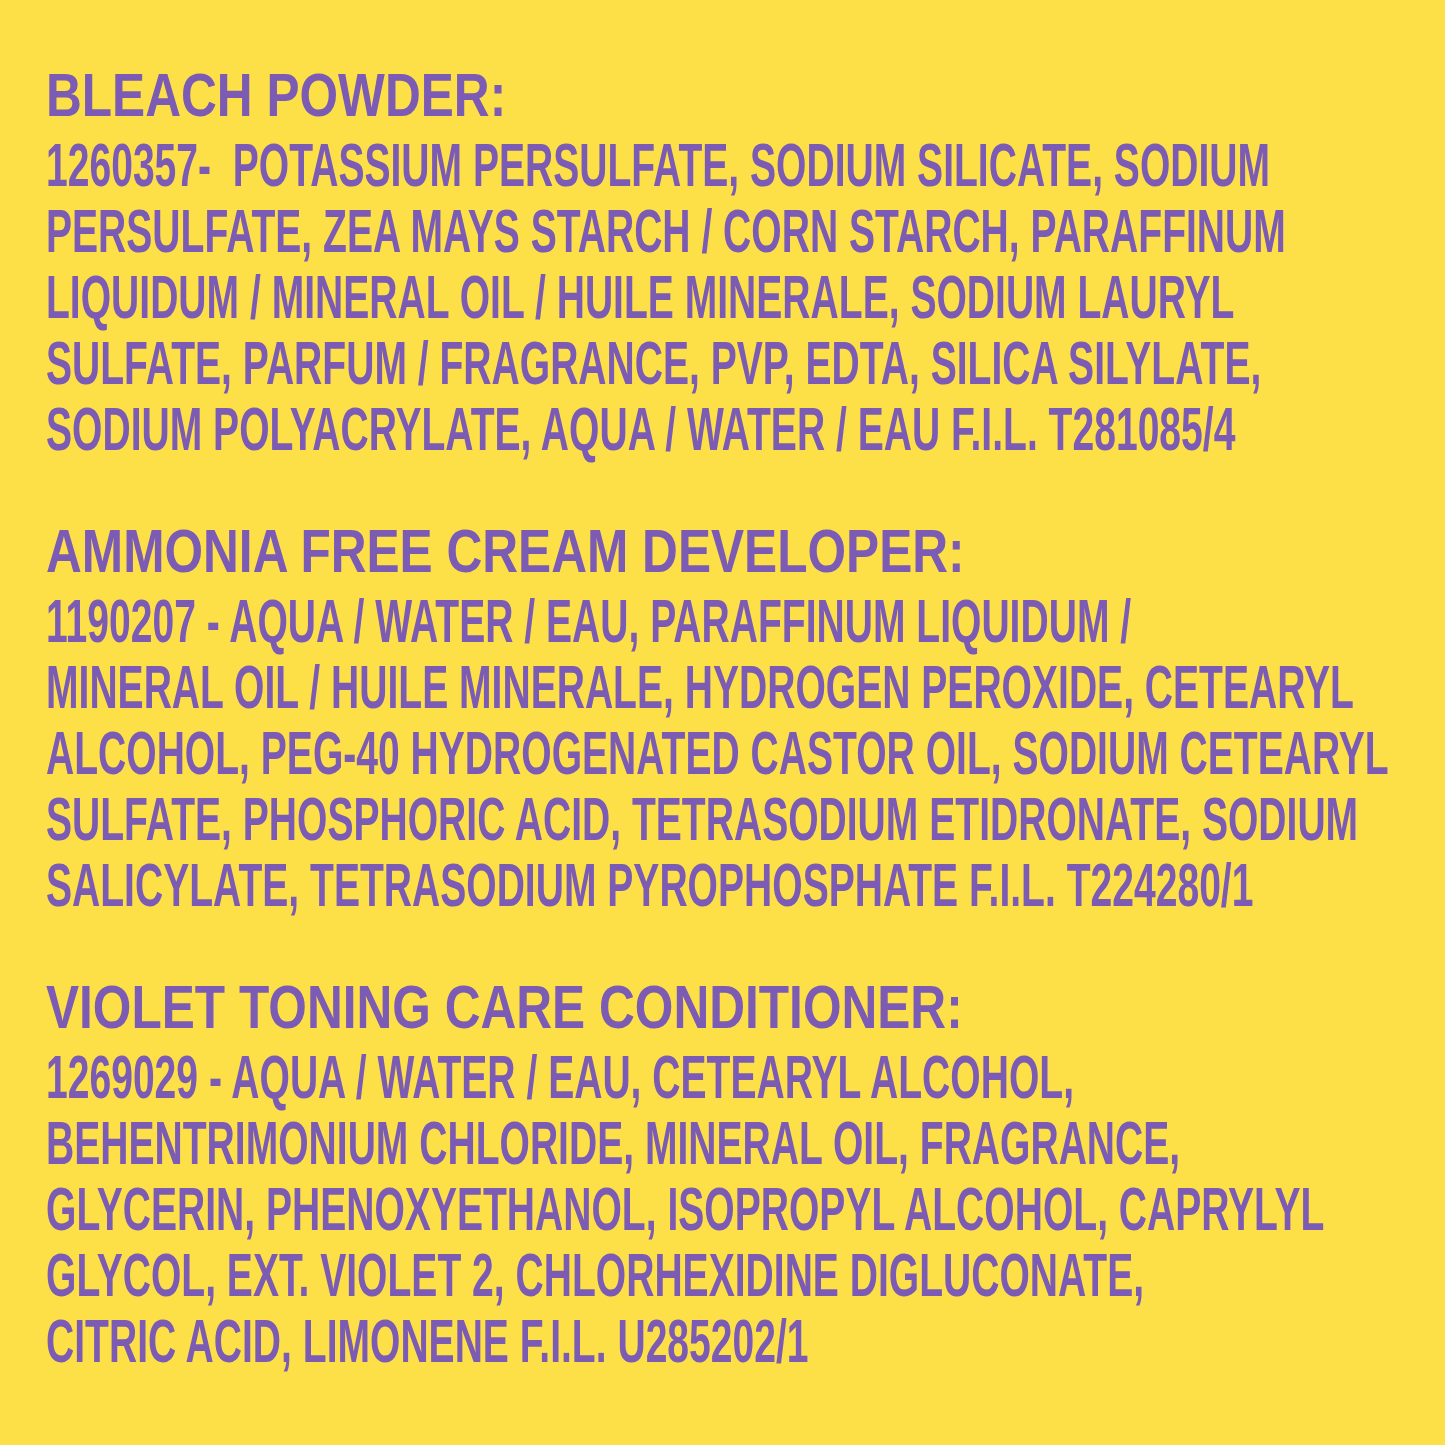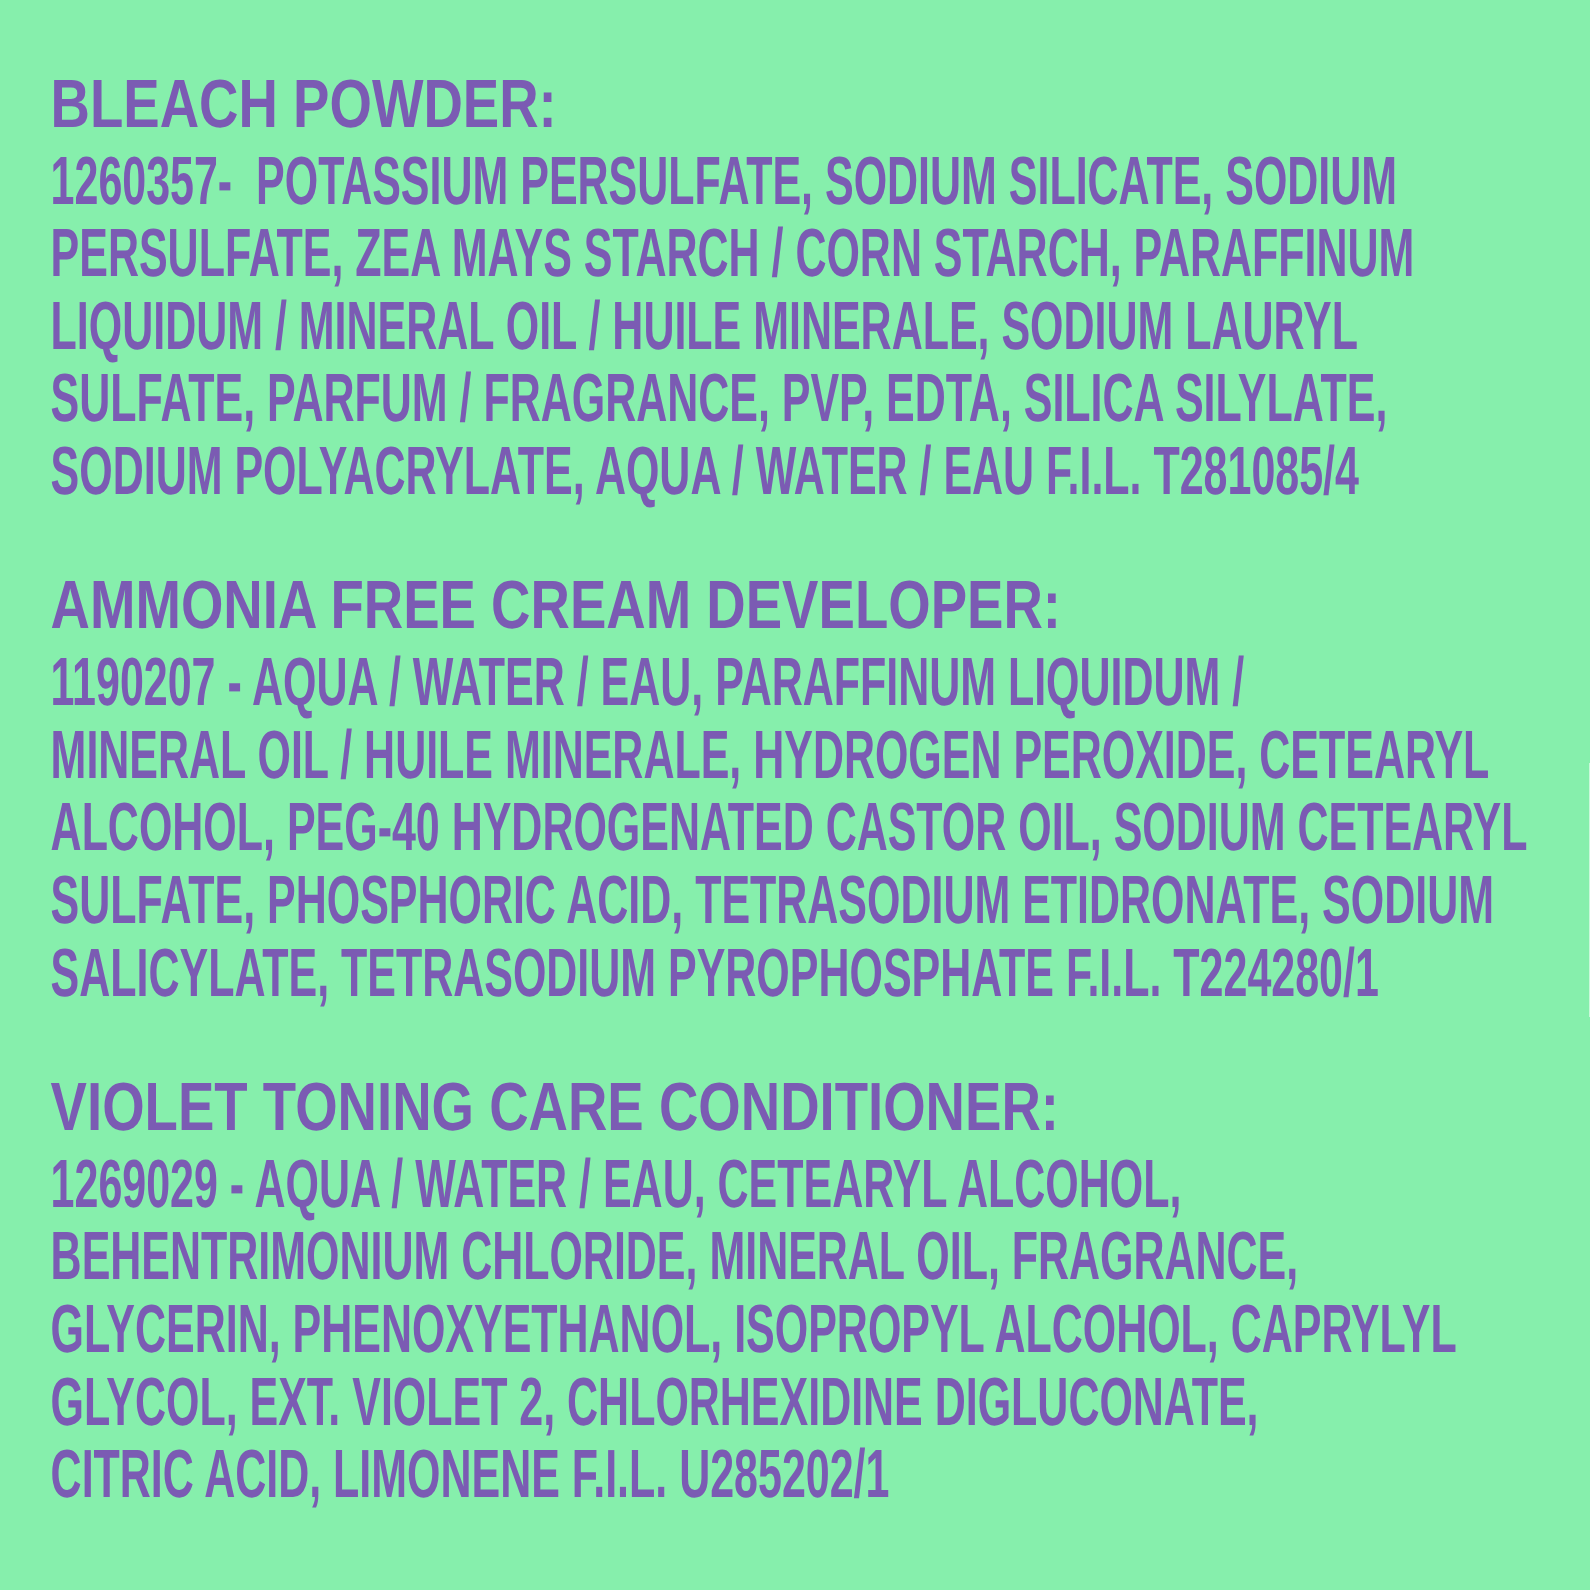--- a/index.html
+++ b/index.html
@@ -4,21 +4,21 @@
 <style>
   html, body {
     margin: 0;
     padding: 0;
     background: #ffffff;
   }
   .page {
     position: relative;
     width: 1445px;
     height: 1445px;
-    background: #86efac;
+    background: #fde047;
     box-sizing: border-box;
     padding: 62px 40px 0 46px;
     overflow: hidden;
     font-family: "Liberation Sans", sans-serif;
     color: #7b5bb3;
   }
   .section {
     margin: 0 0 56px 0;
   }
   .heading {

